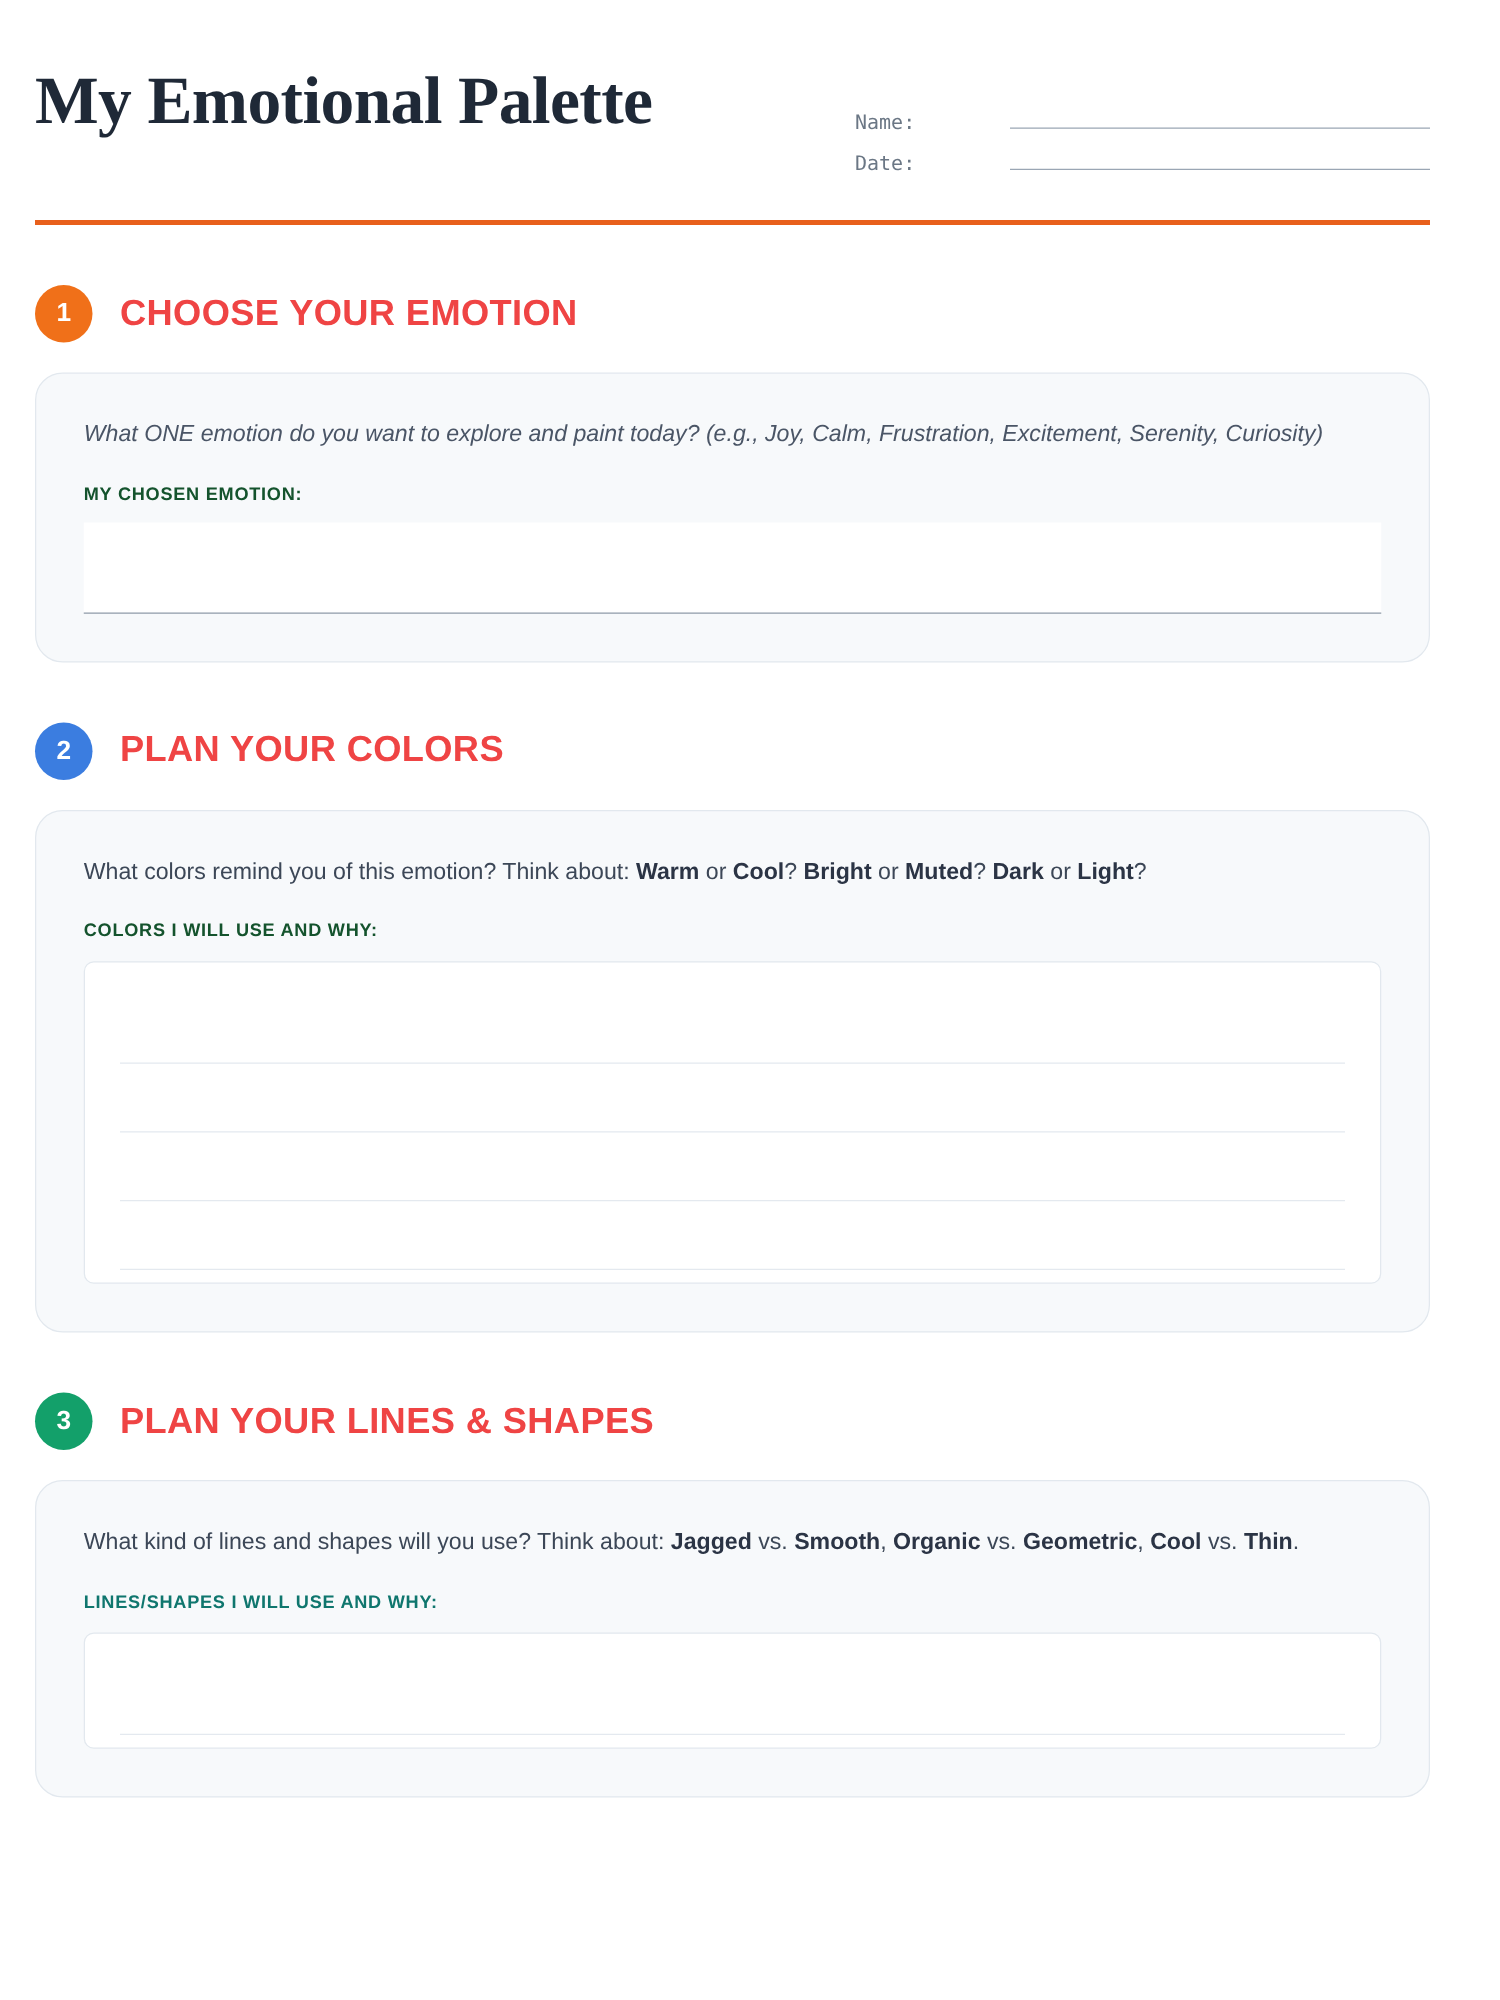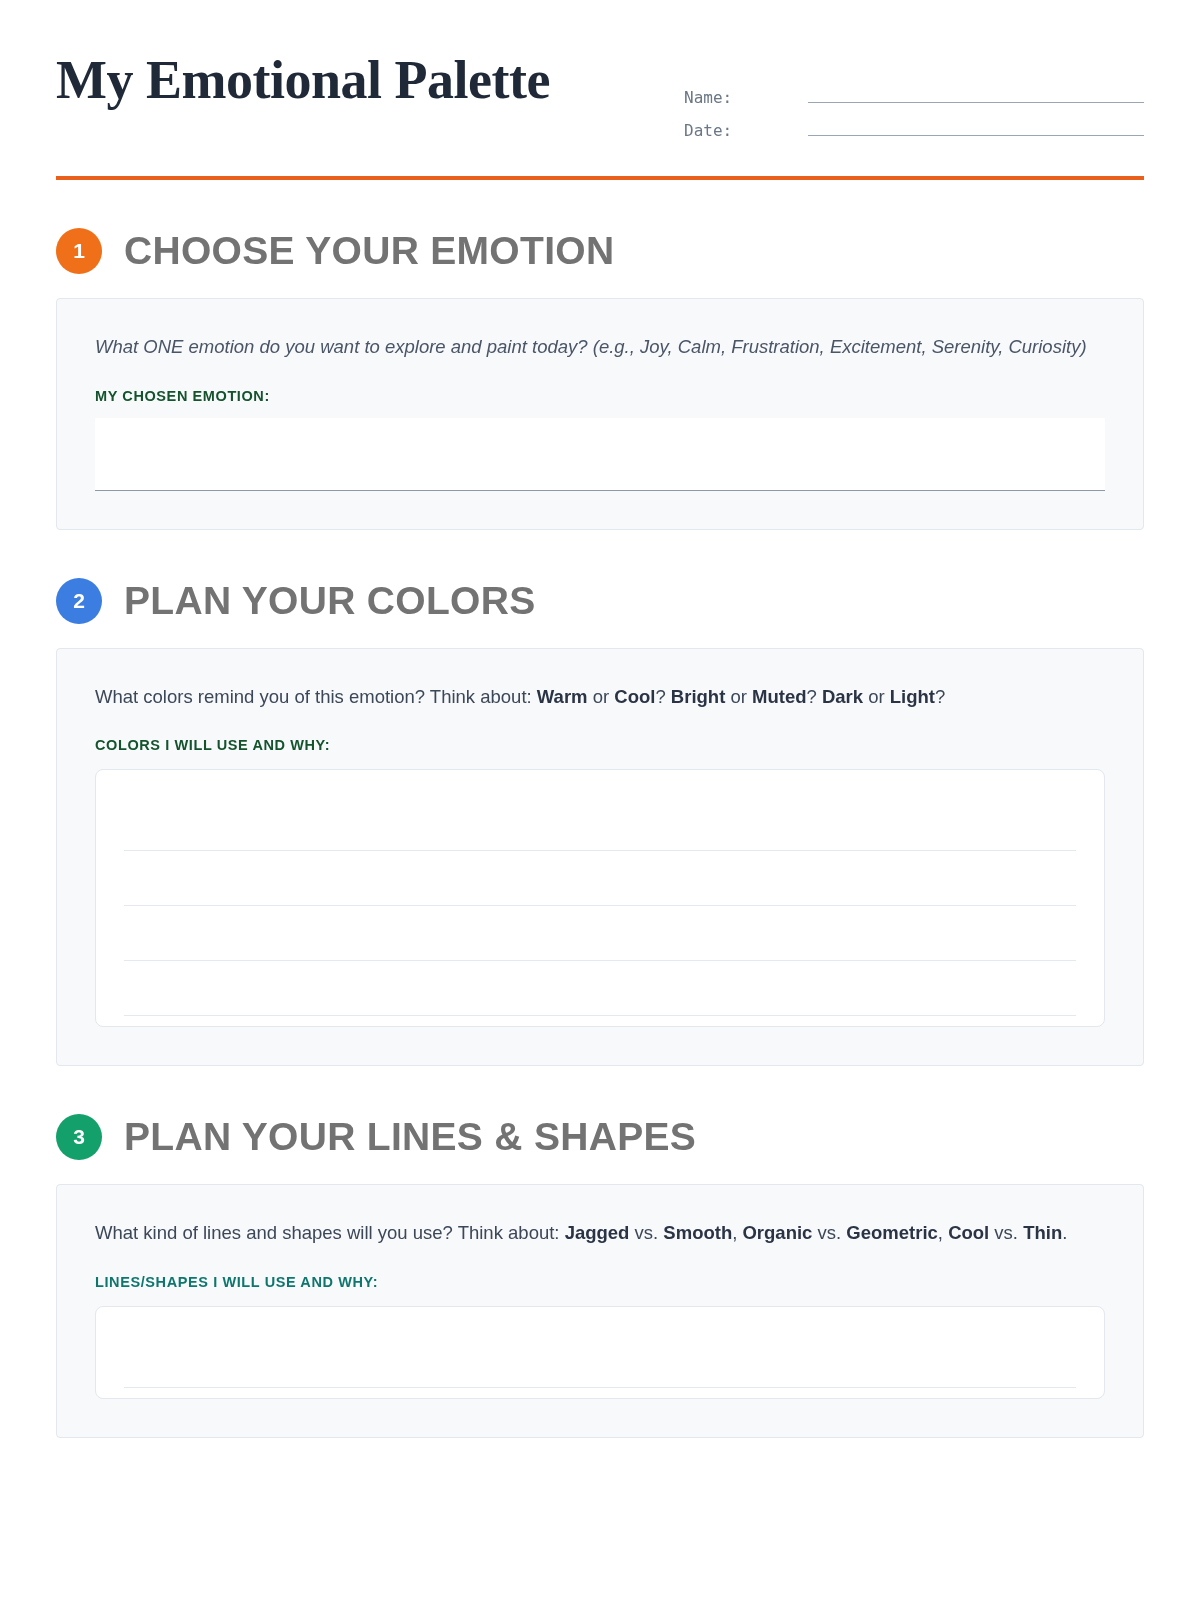--- a/index.html
+++ b/index.html
@@ -11,21 +11,21 @@
     width: 1200px;
     min-height: 1600px;
     font-family: "Liberation Sans", sans-serif;
     color: #2b3445;
     -webkit-font-smoothing: antialiased;
   }
   .page {
     width: 1200px;
     min-height: 1600px;
     box-sizing: border-box;
-    padding: 52px 56px 40px 56px;
+    padding: 52px 56px 40px 28px;
     background: #ffffff;
   }
 
   
   .header {
     display: flex;
     align-items: flex-start;
     justify-content: space-between;
   }
   .title-block {
@@ -91,30 +91,30 @@
     border-radius: 50%;
     color: #ffffff;
     font-size: 21px;
     font-weight: bold;
     display: flex;
     align-items: center;
     justify-content: center;
     flex: 0 0 46px;
   }
   .section-title {
-    font-size: 39px;
+    font-size: 29px;
     font-weight: bold;
     letter-spacing: 0.3px;
-    color: #737373;
+    color: #ef4444;
   }
   .card {
     margin-top: 24px;
     background: #f7f9fb;
     border: 1px solid #e2e8ee;
-    border-radius: 4px;
+    border-radius: 22px;
     padding: 34px 38px 38px 38px;
   }
   .prompt {
     font-size: 18.5px;
     line-height: 1.55;
     color: #3c4757;
   }
   .prompt.italic {
     font-style: italic;
     color: #4a5566;

